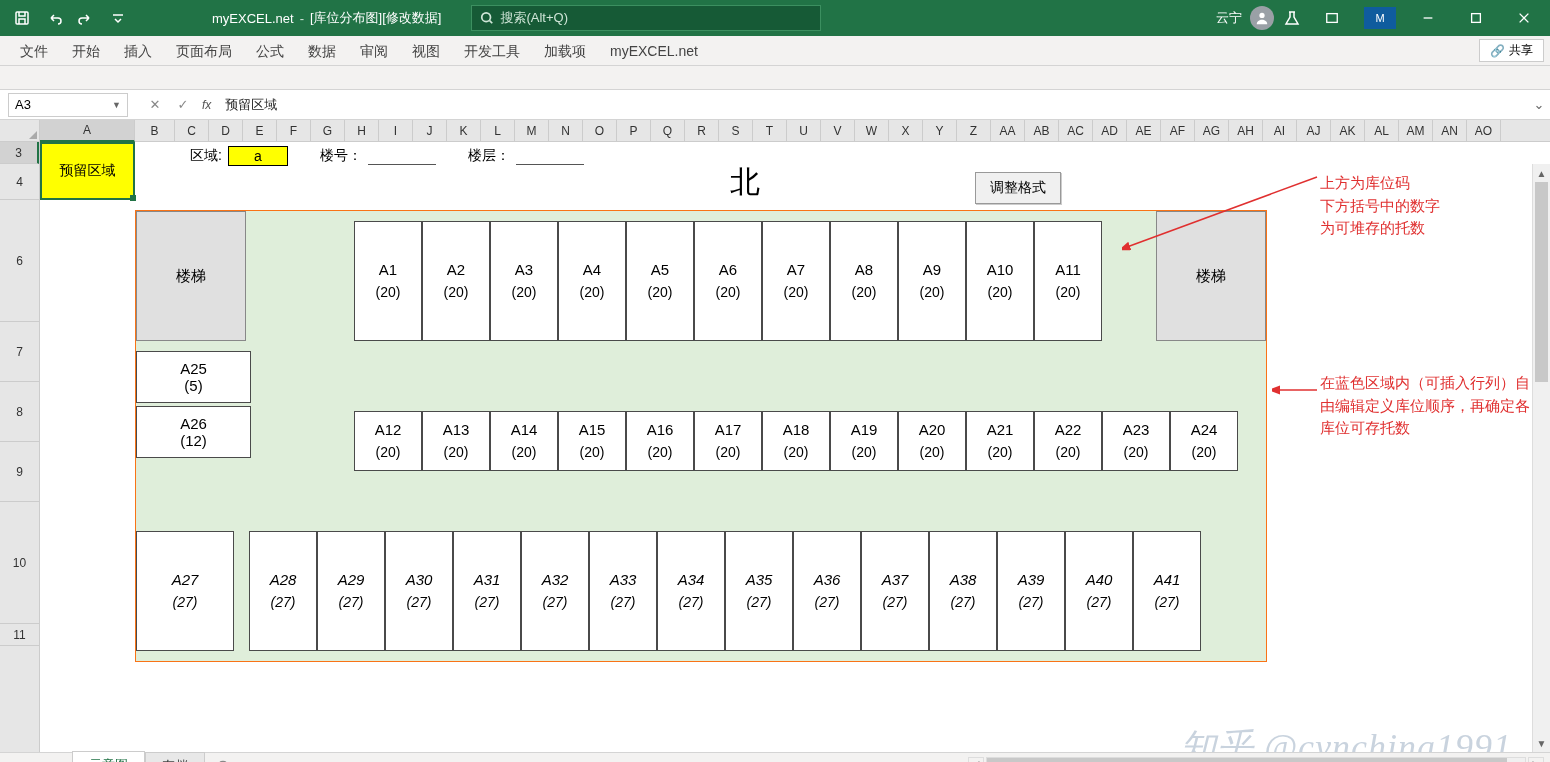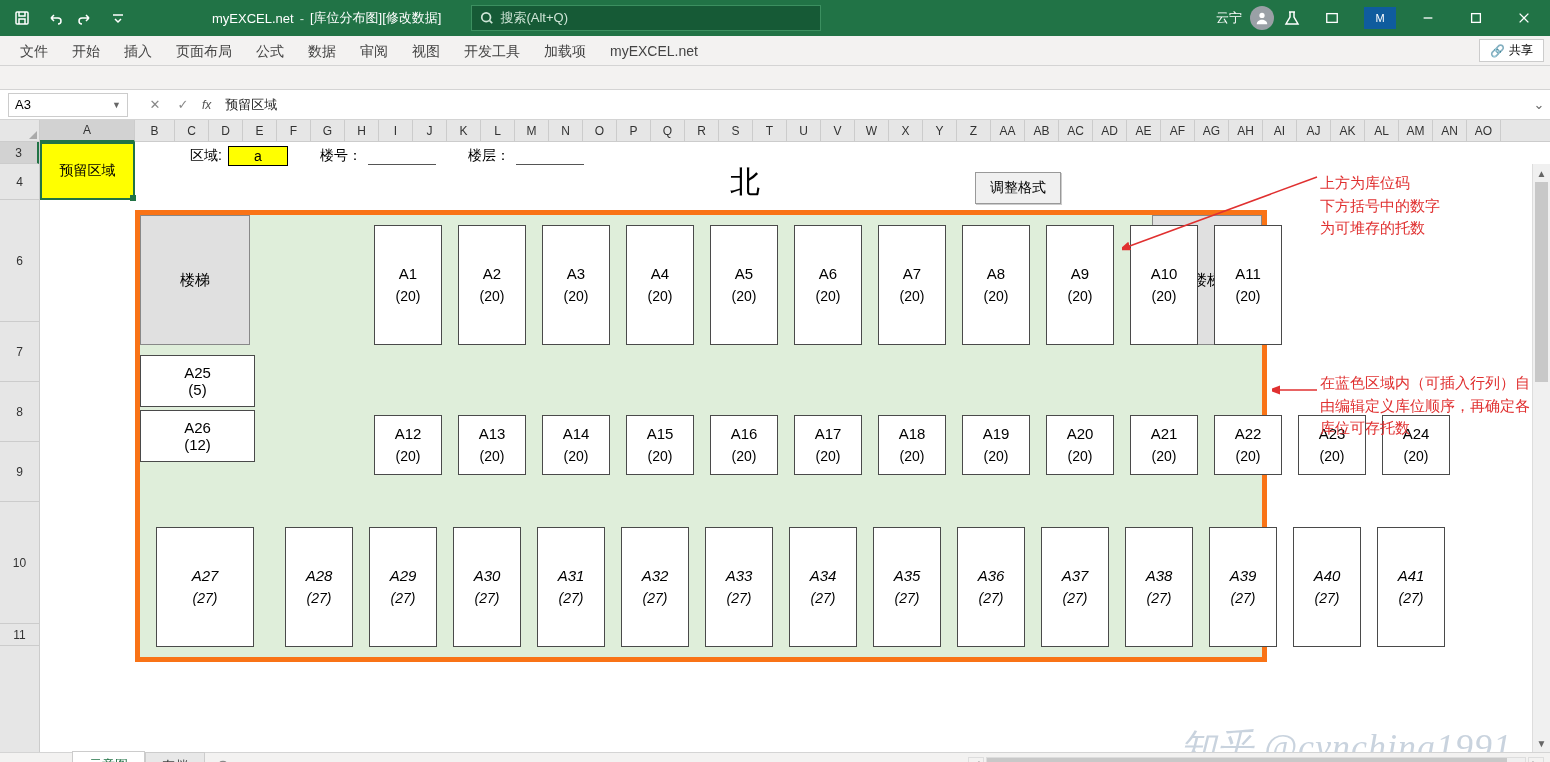--- a/index.html
+++ b/index.html
@@ -62,28 +62,28 @@
 .a3-cell::after { content:''; position:absolute; right:-3px; bottom:-3px; width:6px; height:6px; background:#217346; }
 
 .inputs-row { position: absolute; top: 4px; left: 150px; display: flex; align-items: center; gap: 6px; font-size: 14px; }
 .inputs-row label { font-weight: 400; }
 .yel { background: #ffff00; width: 60px; height: 20px; display: inline-flex; align-items: center; justify-content: center; border: 1px solid #000; }
 .underline { display: inline-block; width: 68px; border-bottom: 1px solid #555; height: 18px; }
 
 .north { position: absolute; top: 20px; left: 690px; font-size: 30px; font-weight: 400; }
 .adjust-btn { position: absolute; top: 30px; left: 935px; background: #f0f0f0; border: 1px solid #999; padding: 6px 14px; font-size: 14px; box-shadow: 1px 1px 0 #ccc; }
 
-.floor { position: absolute; top: 68px; left: 95px; width: 1132px; height: 452px; border: 5px solid #f97316; background: #dfeeda; }
+.floor { position: absolute; top: 68px; left: 95px; width: 1132px; height: 452px; border: 1px solid #f97316; background: #dfeeda; }
 
 .stairs { position: absolute; background: #e0e0e0; border: 1px solid #888; display: flex; align-items: center; justify-content: center; font-size: 15px; }
 .stairs.l { left: 0; top: 0; width: 110px; height: 130px; }
 .stairs.r { right: 0; top: 0; width: 110px; height: 130px; }
 
 .slot-row { position: absolute; display: flex; }
-.slot { background: #fff; border: 1px solid #4a4a4a; display: flex; flex-direction: column; align-items: center; justify-content: center; font-size: 15px; line-height: 1.5; margin-left: 16px; }
+.slot { background: #fff; border: 1px solid #4a4a4a; display: flex; flex-direction: column; align-items: center; justify-content: center; font-size: 15px; line-height: 1.5; }
 .slot .cap { font-size: 14px; }
 
 .row-top { top: 10px; left: 218px; }
 .row-top .slot { width: 68px; height: 120px; }
 .row-mid { top: 200px; left: 218px; }
 .row-mid .slot { width: 68px; height: 60px; }
 .row-bot { bottom: 10px; left: 0px; }
 .row-bot .slot { width: 68px; height: 120px; font-style: italic; }
 
 .side-slot { position: absolute; left: 0; width: 115px; background: #fff; border: 1px solid #4a4a4a; display: flex; flex-direction: column; align-items: center; justify-content: center; font-size: 15px; }

